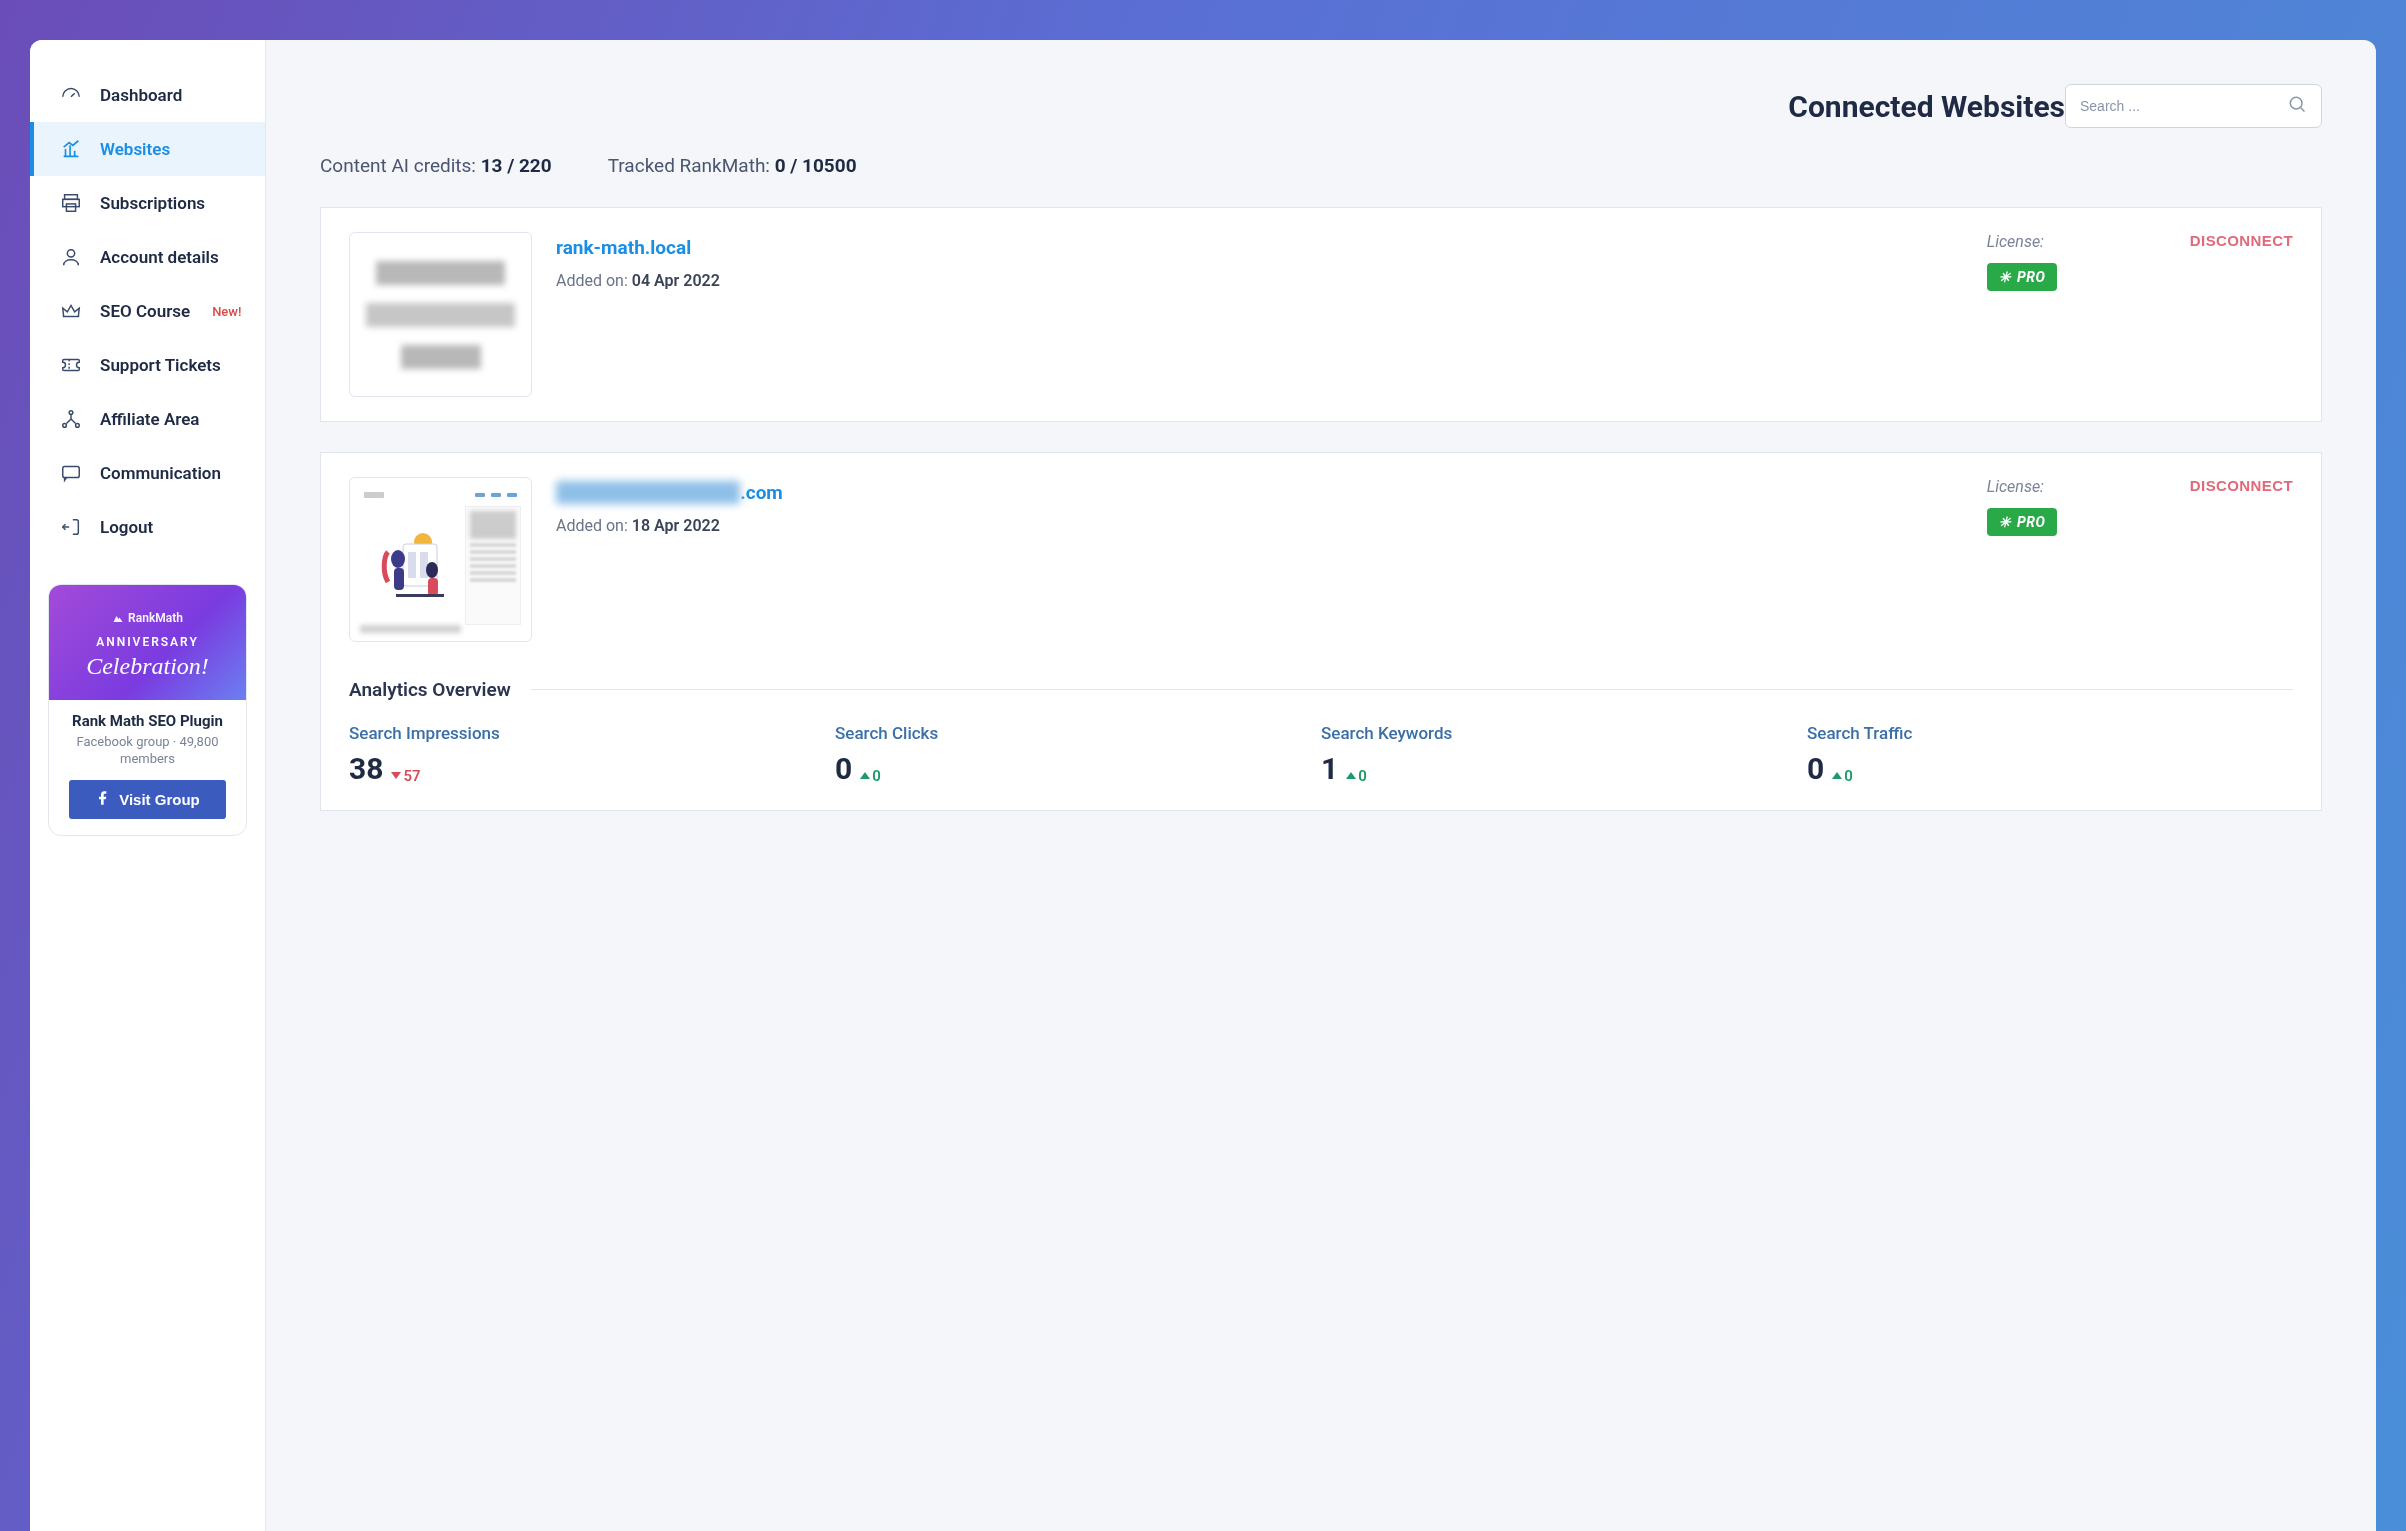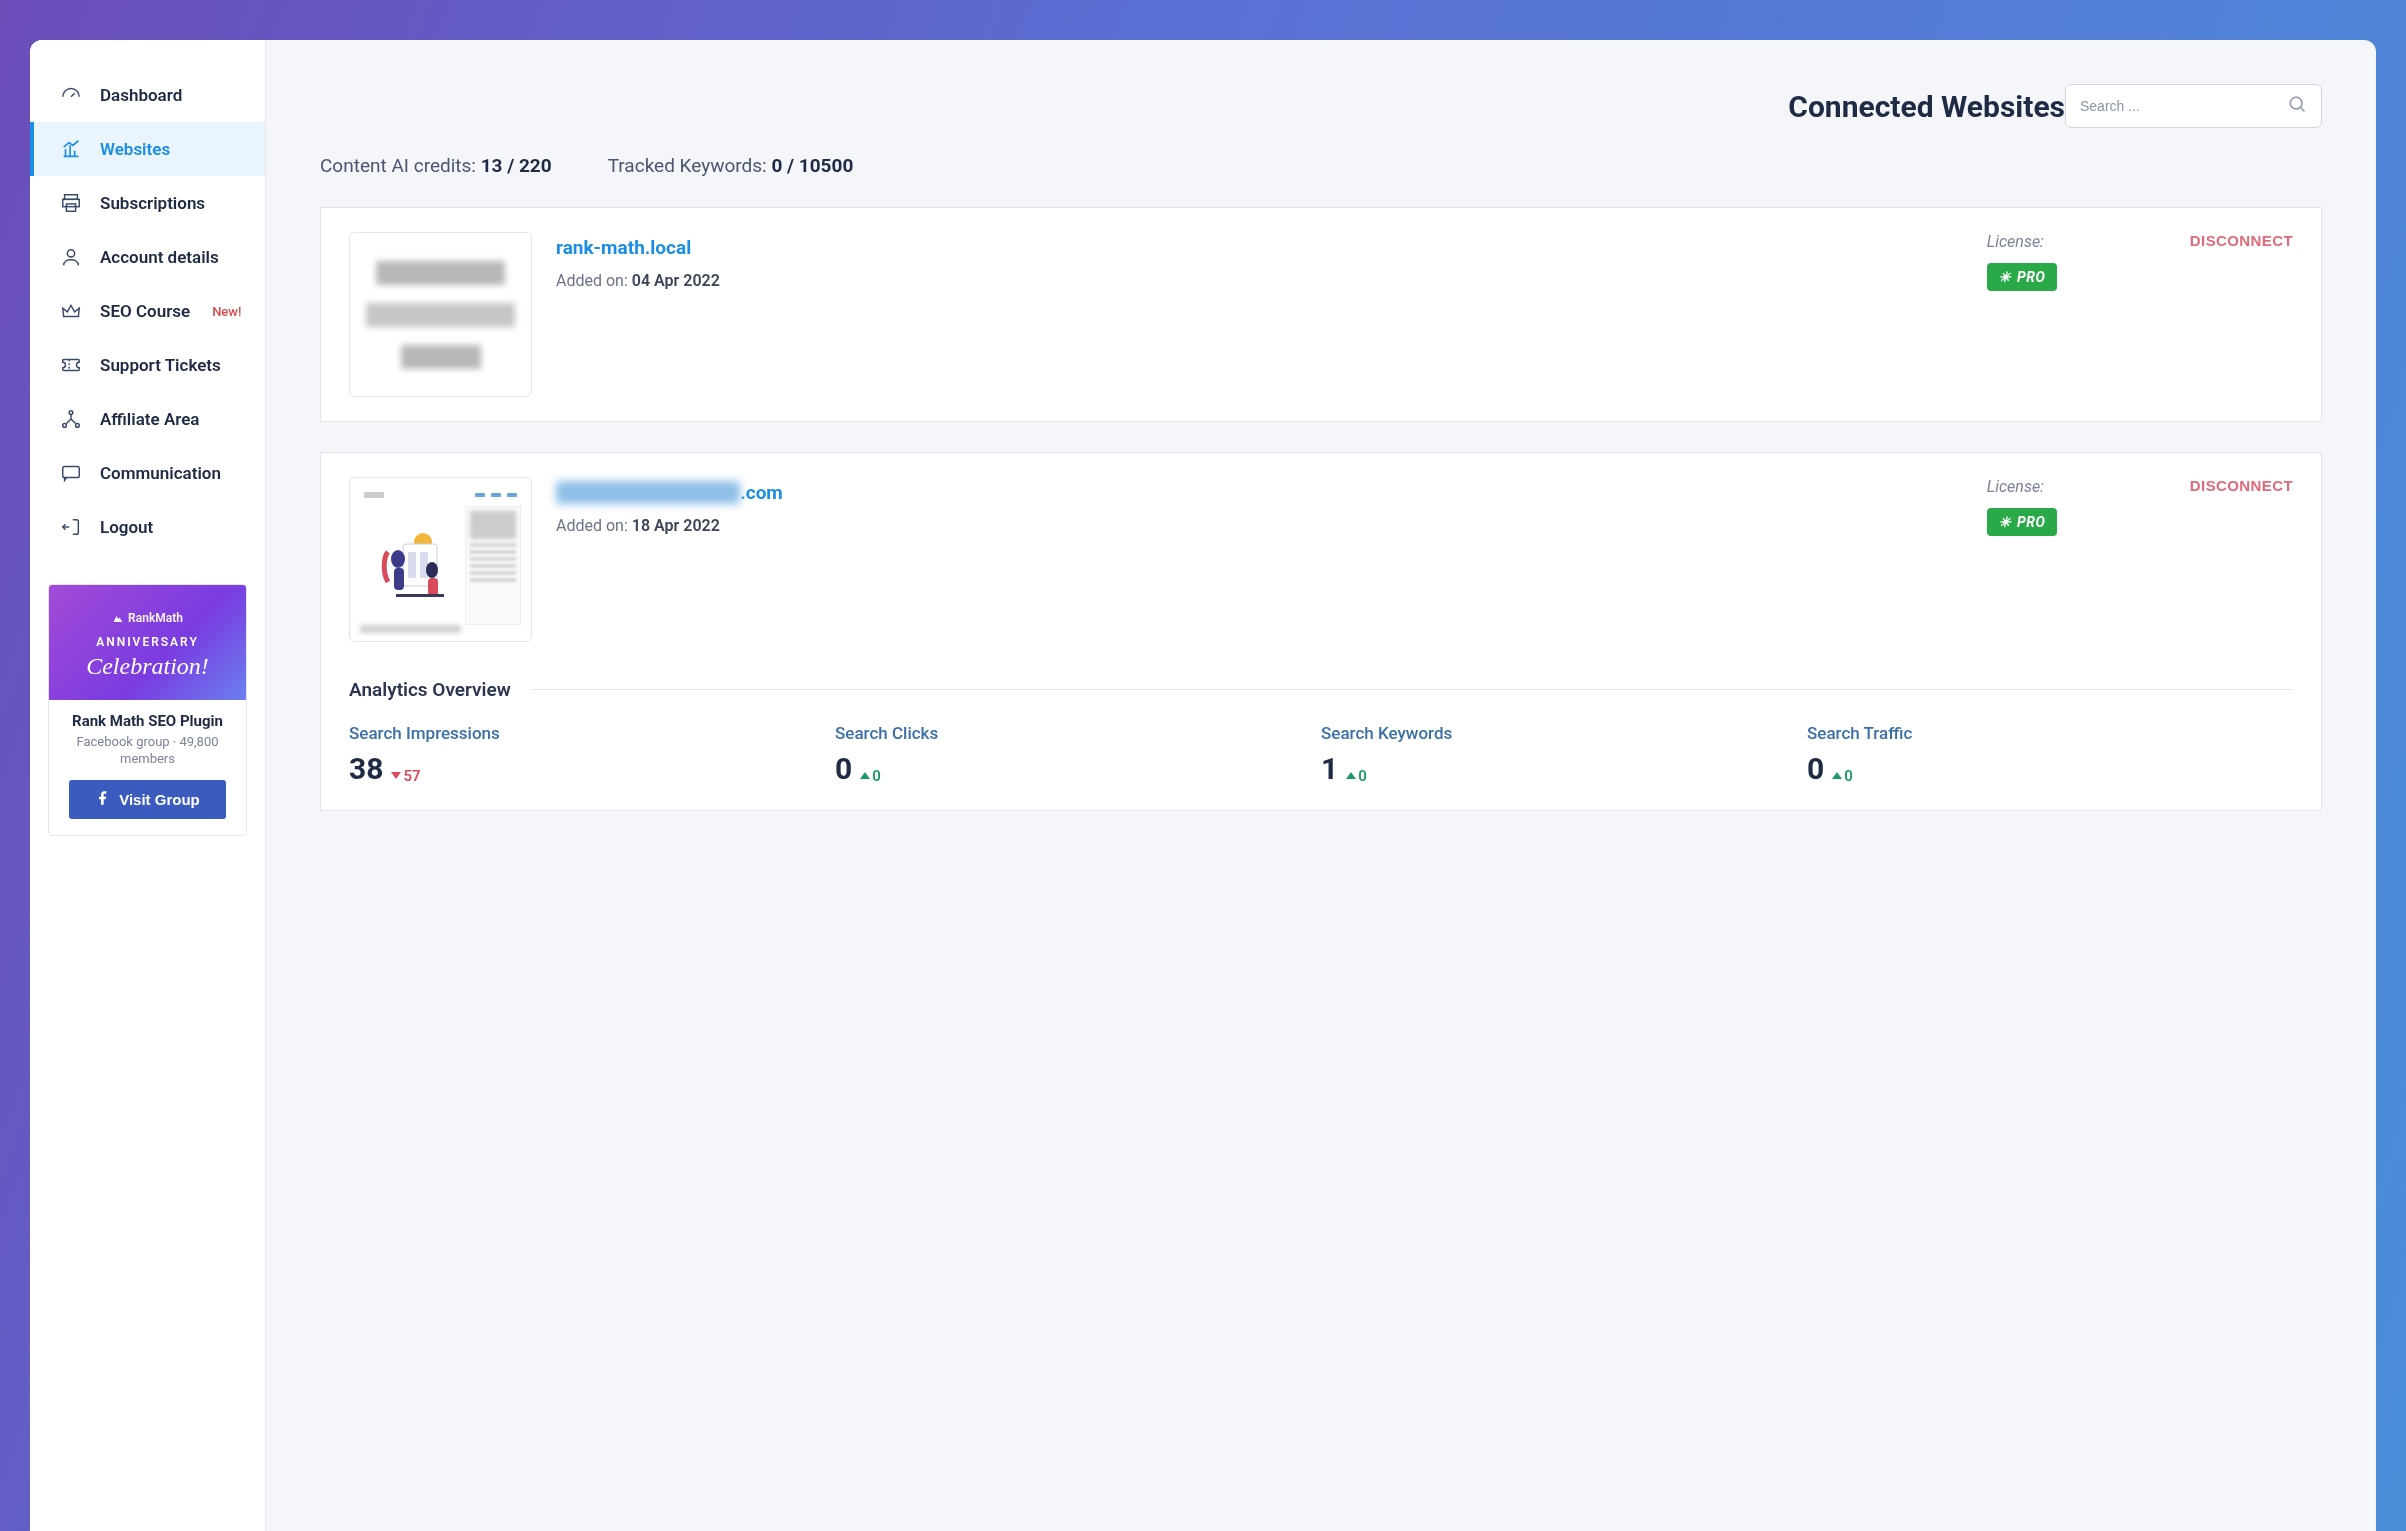--- a/index.html
+++ b/index.html
@@ -50,21 +50,21 @@
 .nav-item.active .nav-icon { color: #1a8ee6; }
 .nav-badge {
   color: #d94b4b;
   font-size: 13px;
   font-weight: 500;
   margin-left: 4px;
 }
 .promo {
   margin: 30px 18px 20px 18px;
   border: 1px solid #e4e6ee;
-  border-radius: 4px;
+  border-radius: 13px;
   overflow: hidden;
   text-align: center;
 }
 .promo-banner {
   background: linear-gradient(135deg, #a34bd8, #7a3be0 60%, #6b80f0);
   color: #fff;
   padding: 26px 10px 20px 10px;
   position: relative;
 }
 .promo-banner .brand {
@@ -296,21 +296,21 @@
             </svg>
         </span>
       </div>
     </div>
 
     <div class="stats-row">
       <div>
         <span>Content AI credits: </span><b>13 / 220</b>
       </div>
       <div>
-        <span>Tracked Keywords: </span><b>0 / 10500</b>
+        <span>Tracked RankMath: </span><b>0 / 10500</b>
       </div>
     </div>
 
     <div class="card">
       <div class="site-row">
         <div class="thumb">
           <div class="thumb-blur">
             <div class="bar"></div>
               <div class="bar2"></div>
               <div class="bar" style="width:80px"></div>

